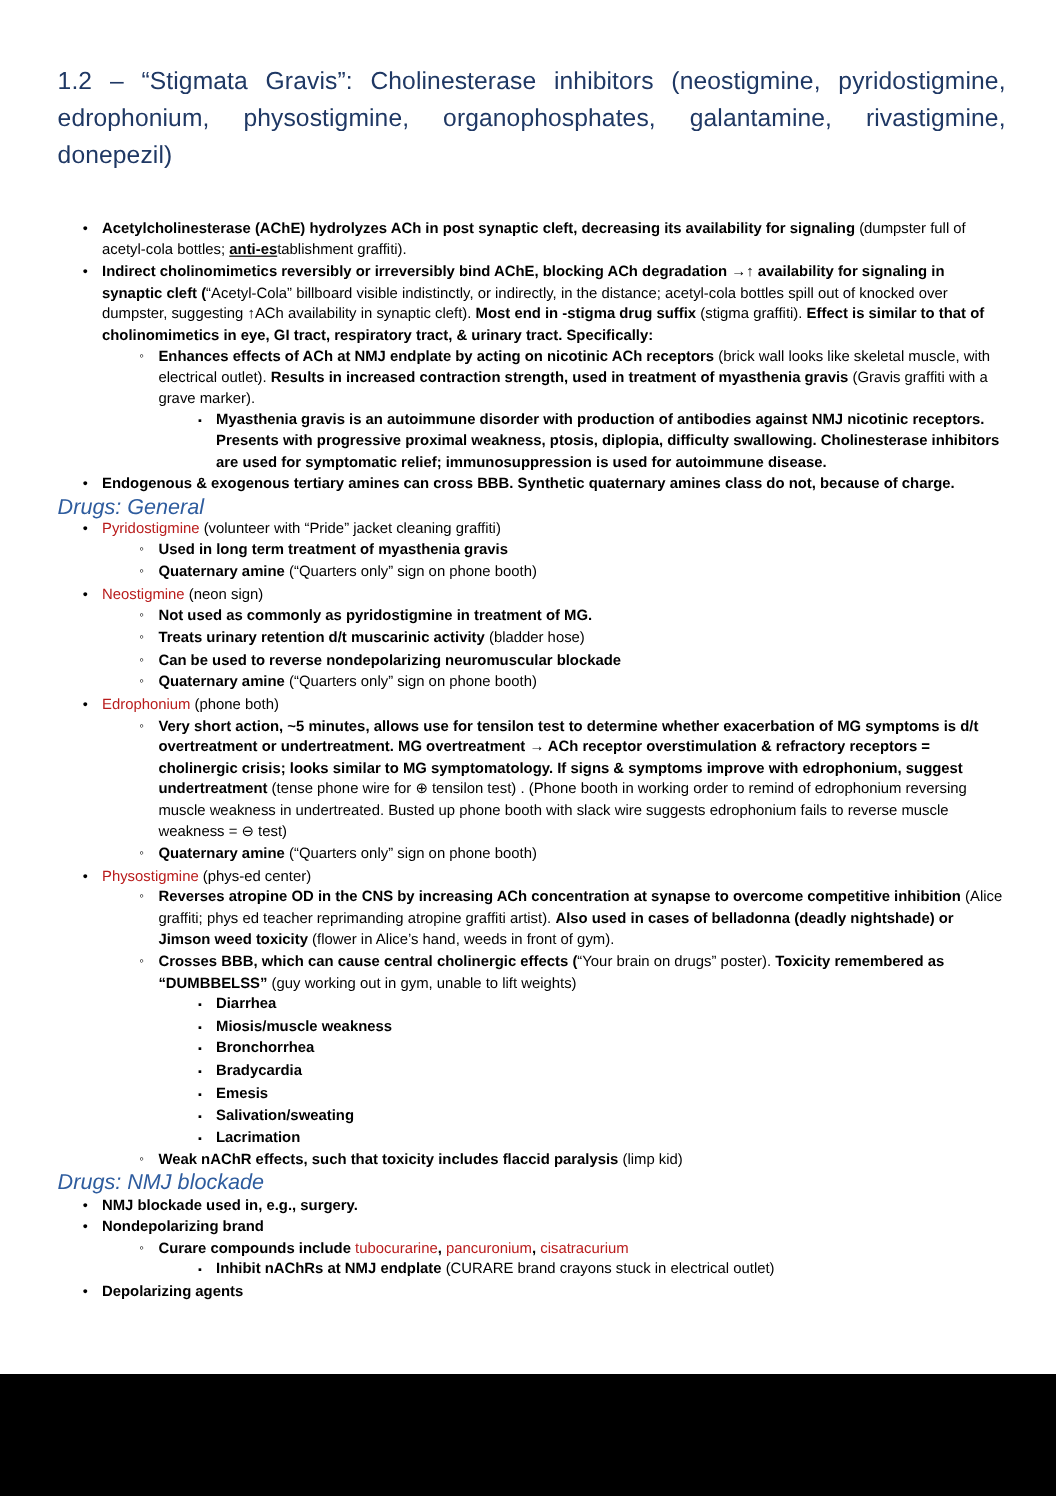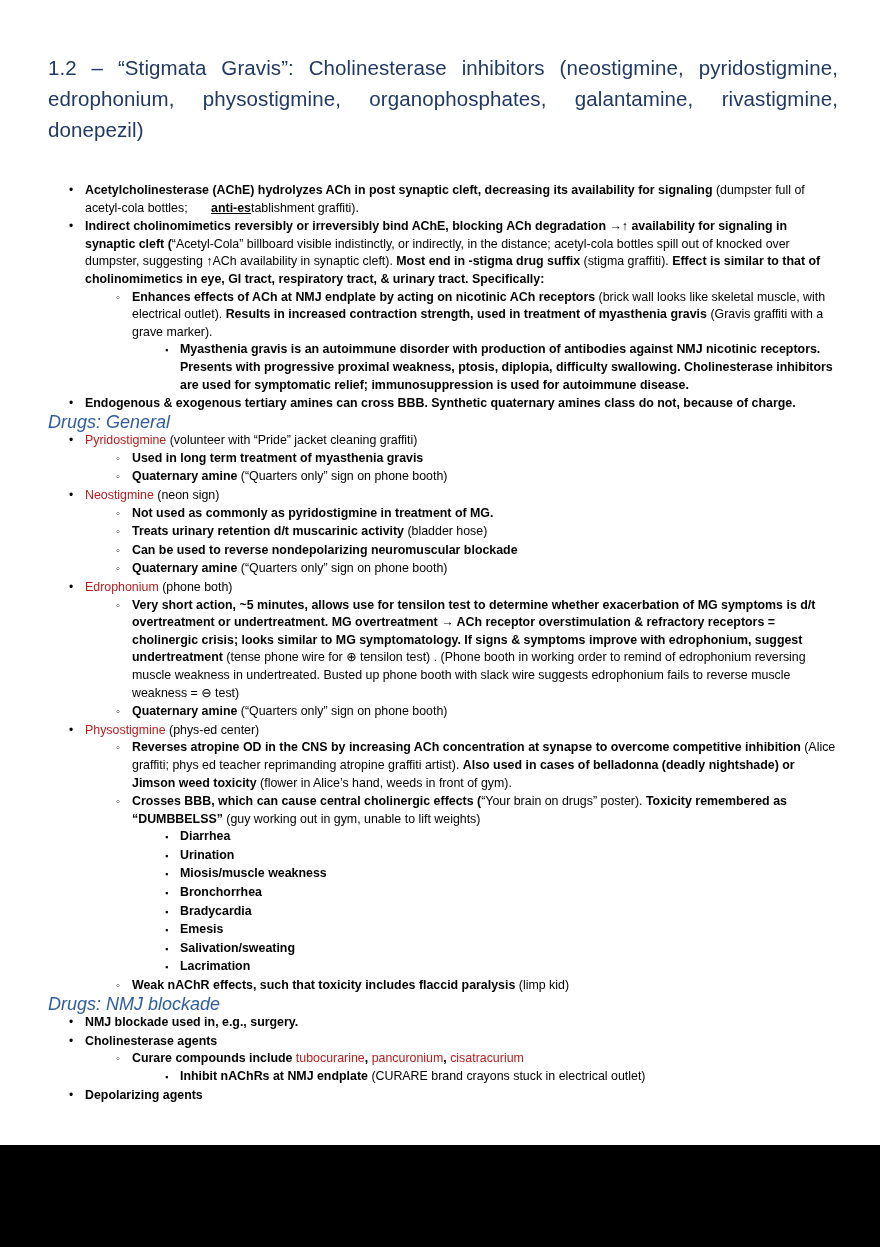--- a/index.html
+++ b/index.html
@@ -83,21 +83,21 @@
     position: absolute; left: 6px; top: 0px;
     font-size: 9px; line-height: 18.6px;
   }
   .l3 > li.item > .mk::before { content: "\25AA"; }
 
   .txt { display: block; }
 
   
   .b  { font-weight: bold; }
   .n  { font-weight: normal; }
-  .u  { text-decoration: underline; margin-left: 20px; }
+  .u  { text-decoration: underline; }
   .g  { color: #b91c1c; font-weight: normal; }
 
   
   .black-bar {
     position: absolute;
     left: 0;
     top: 1145px;
     width: 880px;
     height: 102px;
     background: #000000;
@@ -200,24 +200,20 @@
             <li class="item">
               <span class="mk"></span>
               <span class="txt"><span class="b">Crosses BBB, which can cause central cholinergic effects (</span><span class="n">“Your brain on drugs” poster). </span><span class="b">Toxicity remembered as “DUMBBELSS” </span><span class="n">(guy working out in gym, unable to lift weights)</span></span>
               <ul class="lvl l3">
                 <li class="item">
                   <span class="mk"></span>
                   <span class="txt"><span class="b">Diarrhea</span></span>
                 </li>
                 <li class="item">
                   <span class="mk"></span>
-                  <span class="txt"><span class="b">Urination</span></span>
-                </li>
-                <li class="item">
-                  <span class="mk"></span>
                   <span class="txt"><span class="b">Miosis/muscle weakness</span></span>
                 </li>
                 <li class="item">
                   <span class="mk"></span>
                   <span class="txt"><span class="b">Bronchorrhea</span></span>
                 </li>
                 <li class="item">
                   <span class="mk"></span>
                   <span class="txt"><span class="b">Bradycardia</span></span>
                 </li>
@@ -243,21 +239,21 @@
         </li>
       </ul>
       <div class="section-head">Drugs: NMJ blockade</div>
       <ul class="lvl l1">
         <li class="item">
           <span class="mk"></span>
           <span class="txt"><span class="b">NMJ blockade used in, e.g., surgery.</span></span>
         </li>
         <li class="item">
           <span class="mk"></span>
-          <span class="txt"><span class="b">Cholinesterase agents</span></span>
+          <span class="txt"><span class="b">Nondepolarizing brand</span></span>
           <ul class="lvl l2">
             <li class="item">
               <span class="mk"></span>
               <span class="txt"><span class="b">Curare compounds include </span><span class="g">tubocurarine</span><span class="b">, </span><span class="g">pancuronium</span><span class="b">, </span><span class="g">cisatracurium</span></span>
               <ul class="lvl l3">
                 <li class="item">
                   <span class="mk"></span>
                   <span class="txt"><span class="b">Inhibit nAChRs at NMJ endplate </span><span class="n">(CURARE brand crayons stuck in electrical outlet)</span></span>
                 </li>
               </ul>

